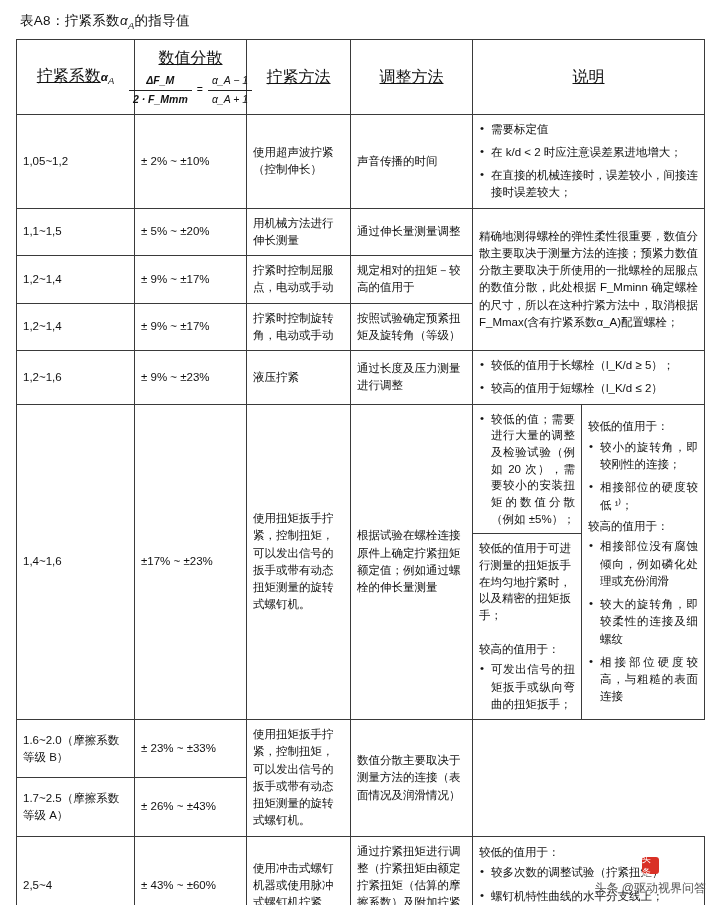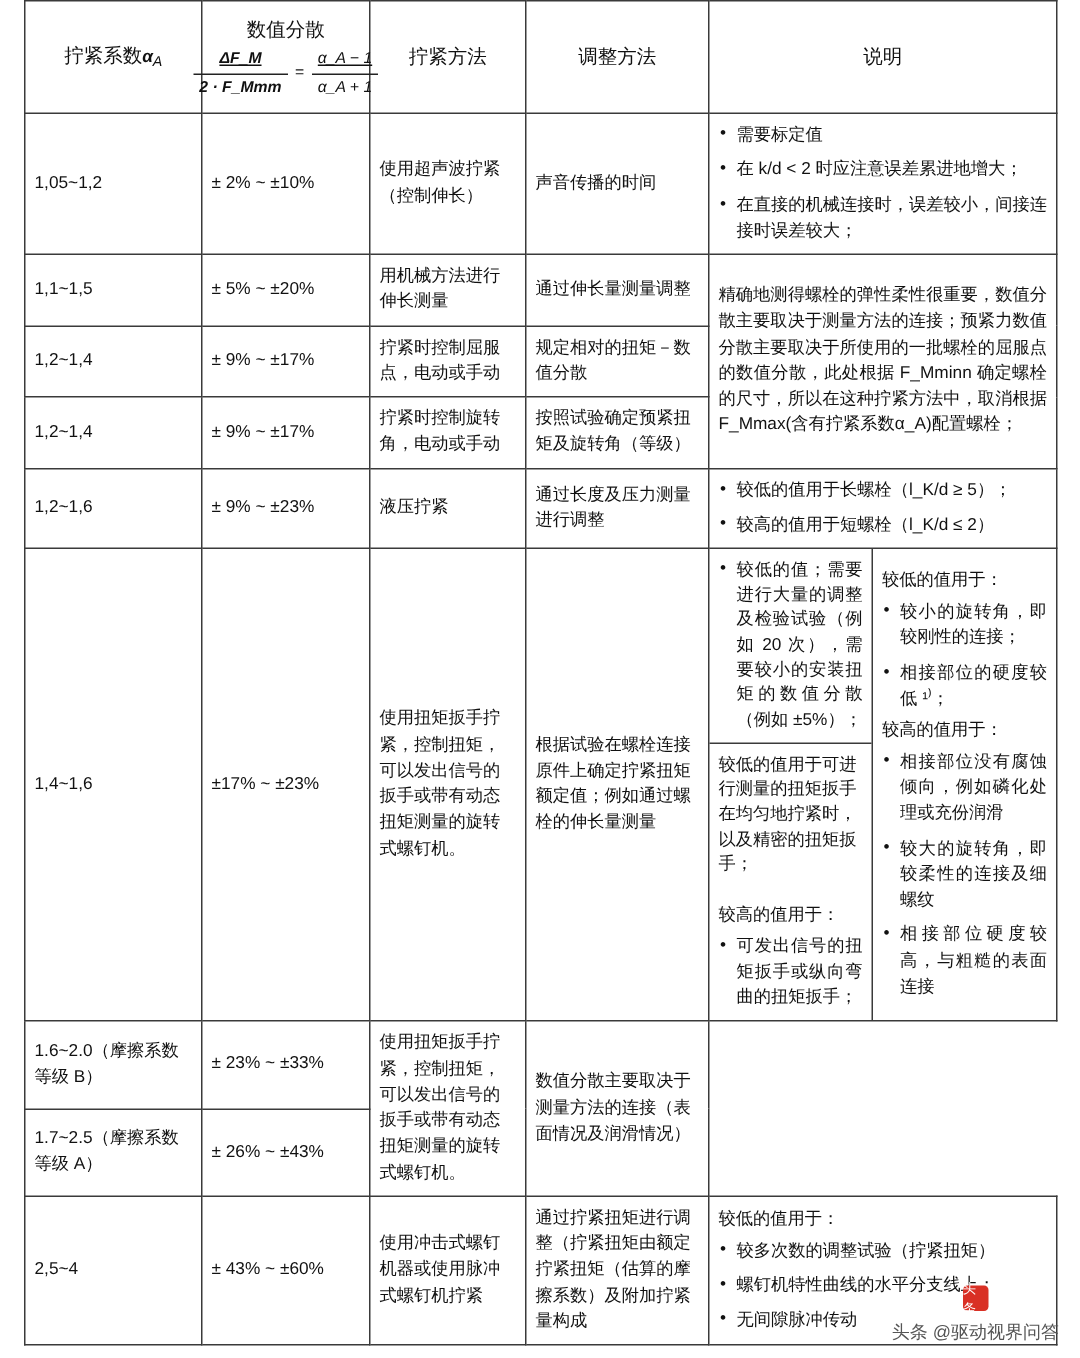--- a/index.html
+++ b/index.html
@@ -70,29 +70,28 @@
   .frac {
     display: inline-block;
     text-align: center;
     vertical-align: middle;
   }
   .frac .num {
     display: block;
     border-bottom: 1px solid #222;
     padding: 0 4px 1px 4px;
     white-space: nowrap;
-    text-decoration: underline;
   }
   .frac .den {
     display: block;
     padding: 1px 4px 0 4px;
     white-space: nowrap;
   }
   .bold-it { font-weight: bold; font-style: italic; }
-  .hdr-title { font-size: 13px; }
+  .hdr-title { font-size: 16px; text-decoration: underline; }
   ul.notes {
     margin: 0;
     padding: 0;
     list-style: none;
   }
   ul.notes li {
     position: relative;
     padding-left: 12px;
     margin-bottom: 6px;
     text-align: justify;
@@ -130,20 +129,23 @@
     justify-content: center;
   }
   .tight { line-height: 1.45; }
   .ital { font-style: italic; }
 </style>
 </head>
 <body>
 
 <div class="page">
 
+  <div class="caption">
+    <span>表A8：拧紧系数</span><span class="coef">α</span><span class="sub-a">A</span><span>的指导值</span>
+  </div>
 
   <table class="main">
     <colgroup>
       <col class="col1">
         <col class="col2">
         <col class="col3">
         <col class="col4">
         <col class="col5">
     </colgroup>
     <thead>
@@ -197,21 +199,21 @@
         <td class="ctr">± 5% ~ ±20%</td>
         <td class="lft">用机械方法进行伸长测量</td>
         <td class="lft">通过伸长量测量调整</td>
         <td class="lft plain-block tight" rowspan="3">精确地测得螺栓的弹性柔性很重要，数值分散主要取决于测量方法的连接；预紧力数值分散主要取决于所使用的一批螺栓的屈服点的数值分散，此处根据 F_Mminn 确定螺栓的尺寸，所以在这种拧紧方法中，取消根据 F_Mmax(含有拧紧系数α_A)配置螺栓；</td>
       </tr>
 
       <tr>
         <td class="ctr">1,2~1,4</td>
         <td class="ctr">± 9% ~ ±17%</td>
         <td class="lft">拧紧时控制屈服点，电动或手动</td>
-        <td class="lft">规定相对的扭矩－数值分散</td>
+        <td class="lft">规定相对的扭矩－较高的值用于</td>
       </tr>
 
       <tr>
         <td class="ctr">1,2~1,4</td>
         <td class="ctr">± 9% ~ ±17%</td>
         <td class="lft">拧紧时控制旋转角，电动或手动</td>
         <td class="lft">按照试验确定预紧扭矩及旋转角（等级）</td>
       </tr>
 
       <tr>

